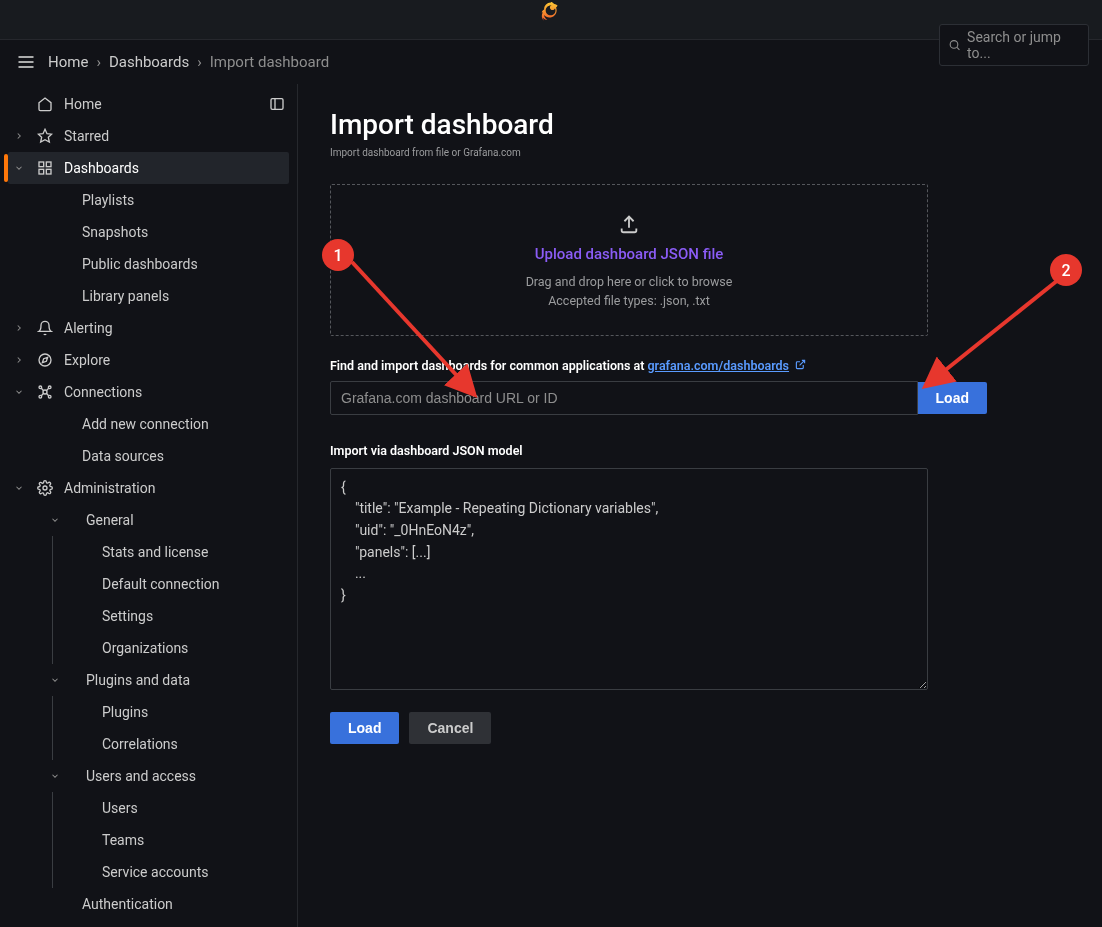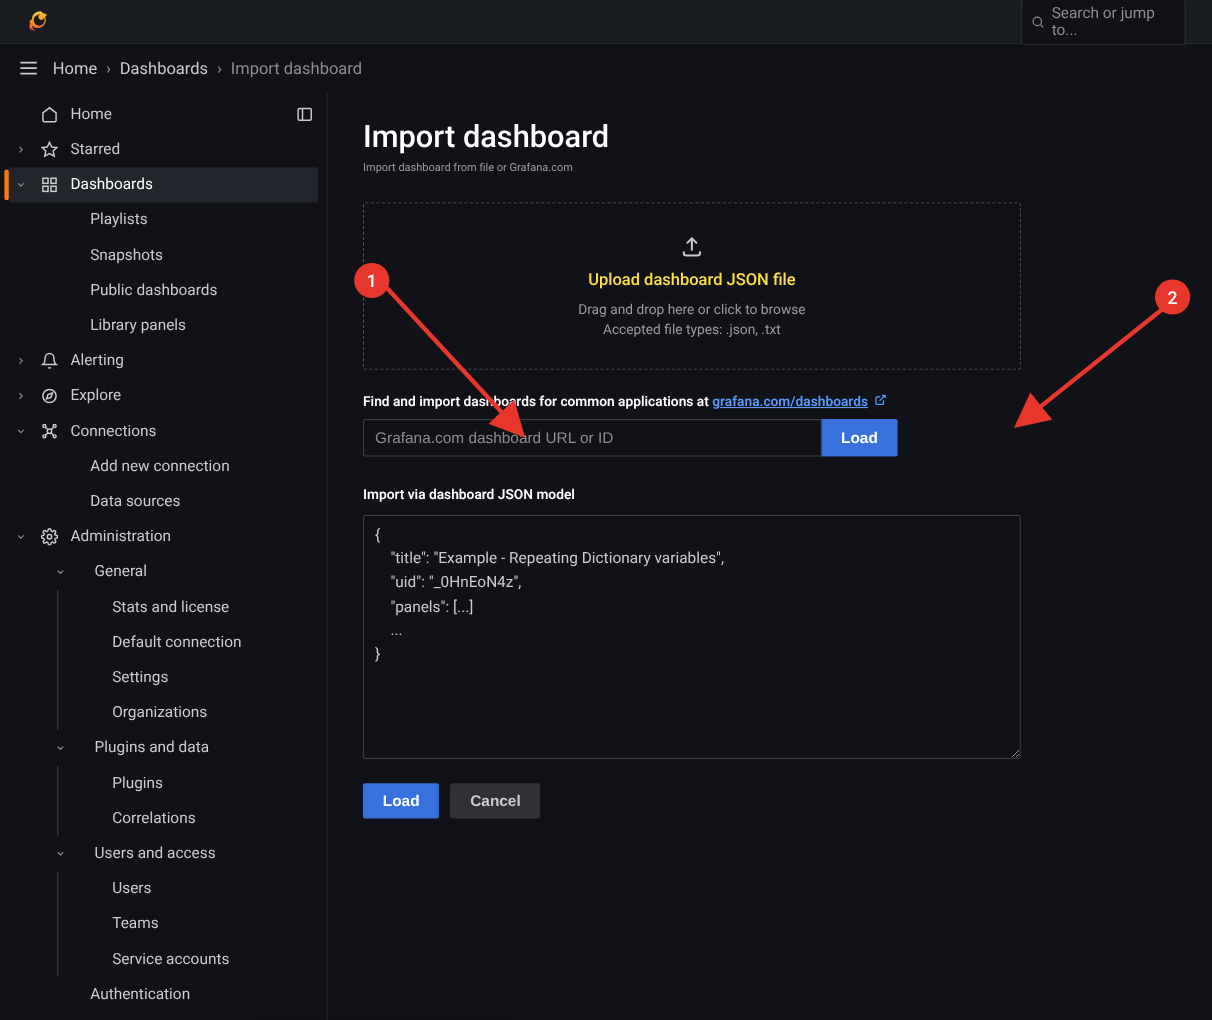--- a/index.html
+++ b/index.html
@@ -11,22 +11,23 @@
   height: 927px;
   overflow: hidden;
   position: relative;
 }
 
 .topbar {
   height: 40px;
   background: #181b1f;
   display: flex;
   align-items: center;
-  padding: 0 24px;
+  padding: 0 13px;
   border-bottom: 1px solid #26282d;
+  flex-direction: column;
 }
 .logo {
   width: 24px;
   height: 24px;
 }
 .search-box {
   margin-left: auto;
   display: flex;
   align-items: center;
   background: #111217;
@@ -105,26 +106,26 @@
 .page-subtitle { font-size: 10px; color: #9b9c9e; margin-top: 6px; }
 .upload-box {
   margin-top: 26px;
   border: 1px dashed #55575c;
   border-radius: 2px;
   padding: 28px 20px 24px;
   text-align: center;
   width: 598px;
 }
 .upload-icon { color: #ccc; margin-bottom: 10px; display: inline-flex; }
-.upload-title { font-size: 15px; font-weight: 500; color: #fde047; }
+.upload-title { font-size: 15px; font-weight: 500; color: #8b5cf6; }
 .upload-sub { font-size: 12.5px; color: #9b9c9e; margin-top: 10px; line-height: 1.5; }
 .find-text { font-size: 12.5px; font-weight: 600; color: #fff; margin-top: 22px; }
 .find-text a { color: #5a9bff; text-decoration: underline; }
 .ext-icon { color: #5a9bff; font-size: 11px; margin-left: 3px; }
-.url-row { display: flex; margin-top: 8px; width: 486px; }
+.url-row { display: flex; margin-top: 8px; width: 657px; align-items: center; }
 .url-input {
   flex: 1; background: #111217; border: 1px solid #3a3d42; color: #ccc;
   padding: 8px 10px; font-size: 14px; outline: none; border-radius: 2px 0 0 2px;
 }
 .url-input::placeholder { color: #8e8e8e; }
 .btn { border: none; padding: 8px 18px; font-size: 14px; cursor: pointer; border-radius: 2px; font-weight: bold; }
 .btn-primary { background: #3871dc; color: #fff; }
 .btn-primary.attached { border-radius: 0 2px 2px 0; }
 .btn-secondary { background: #2f3136; color: #ccc; }
 .section-label { font-size: 12.5px; font-weight: 600; color: #fff; margin-top: 28px; }

